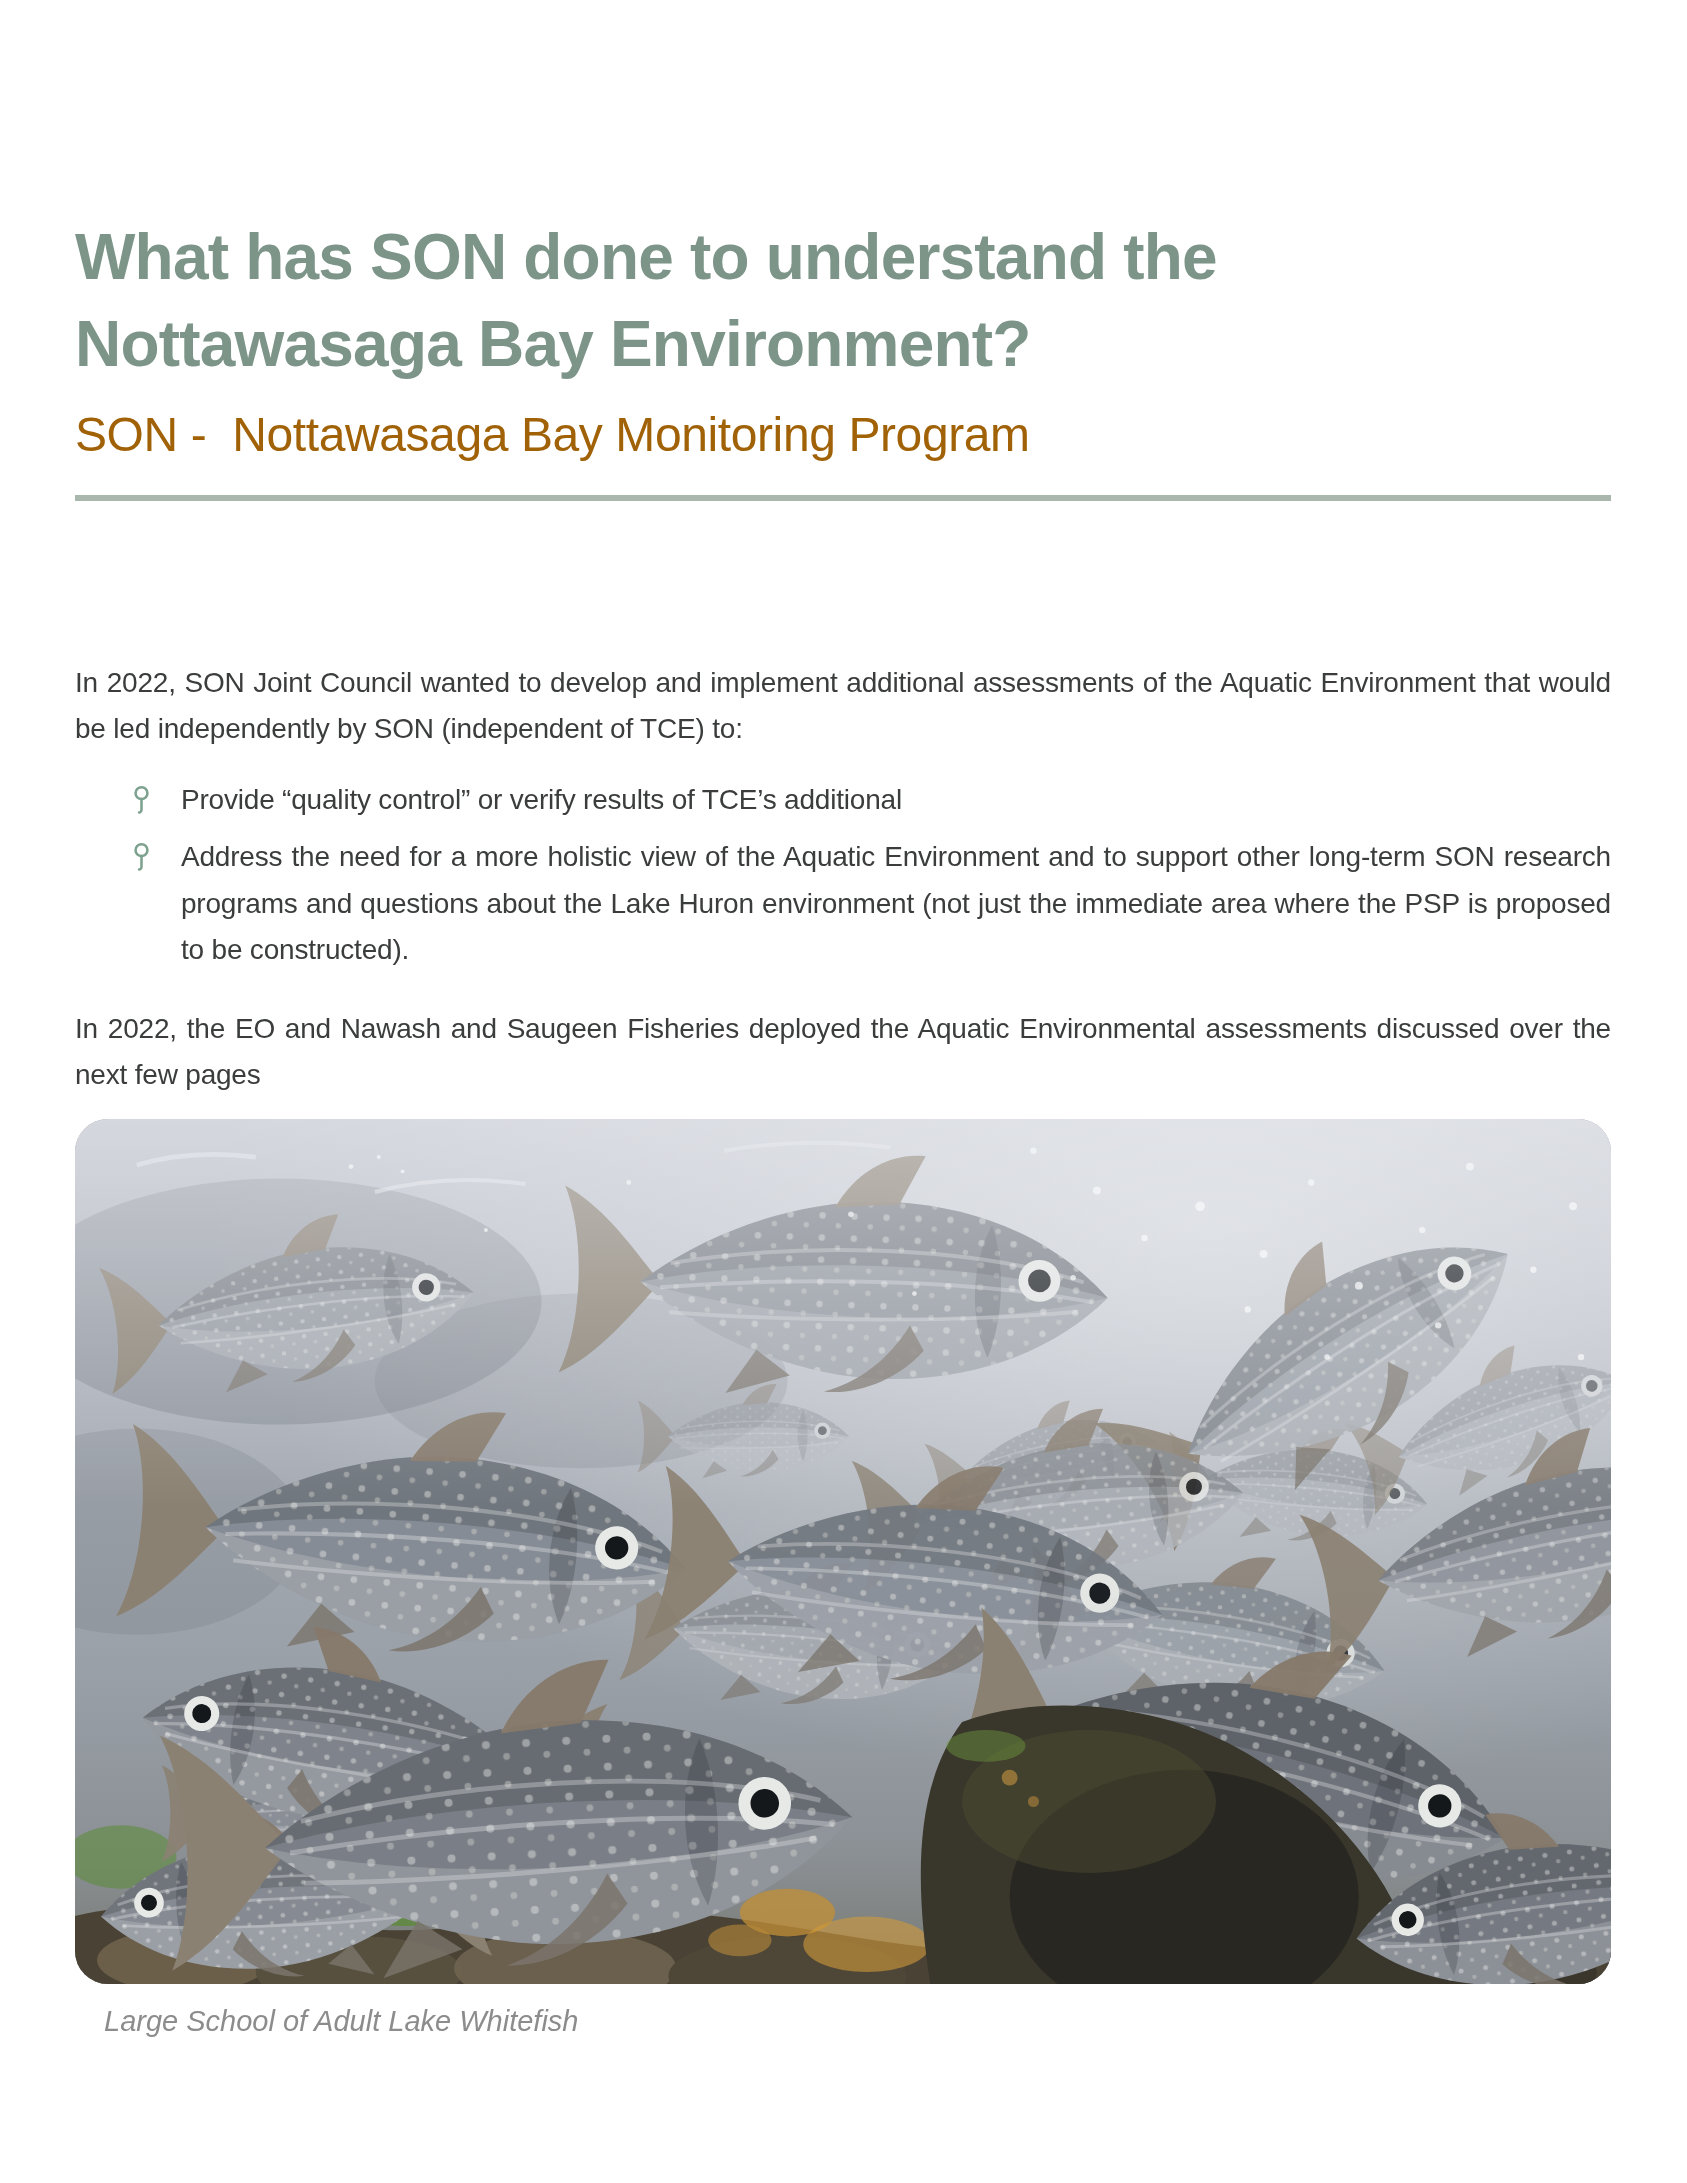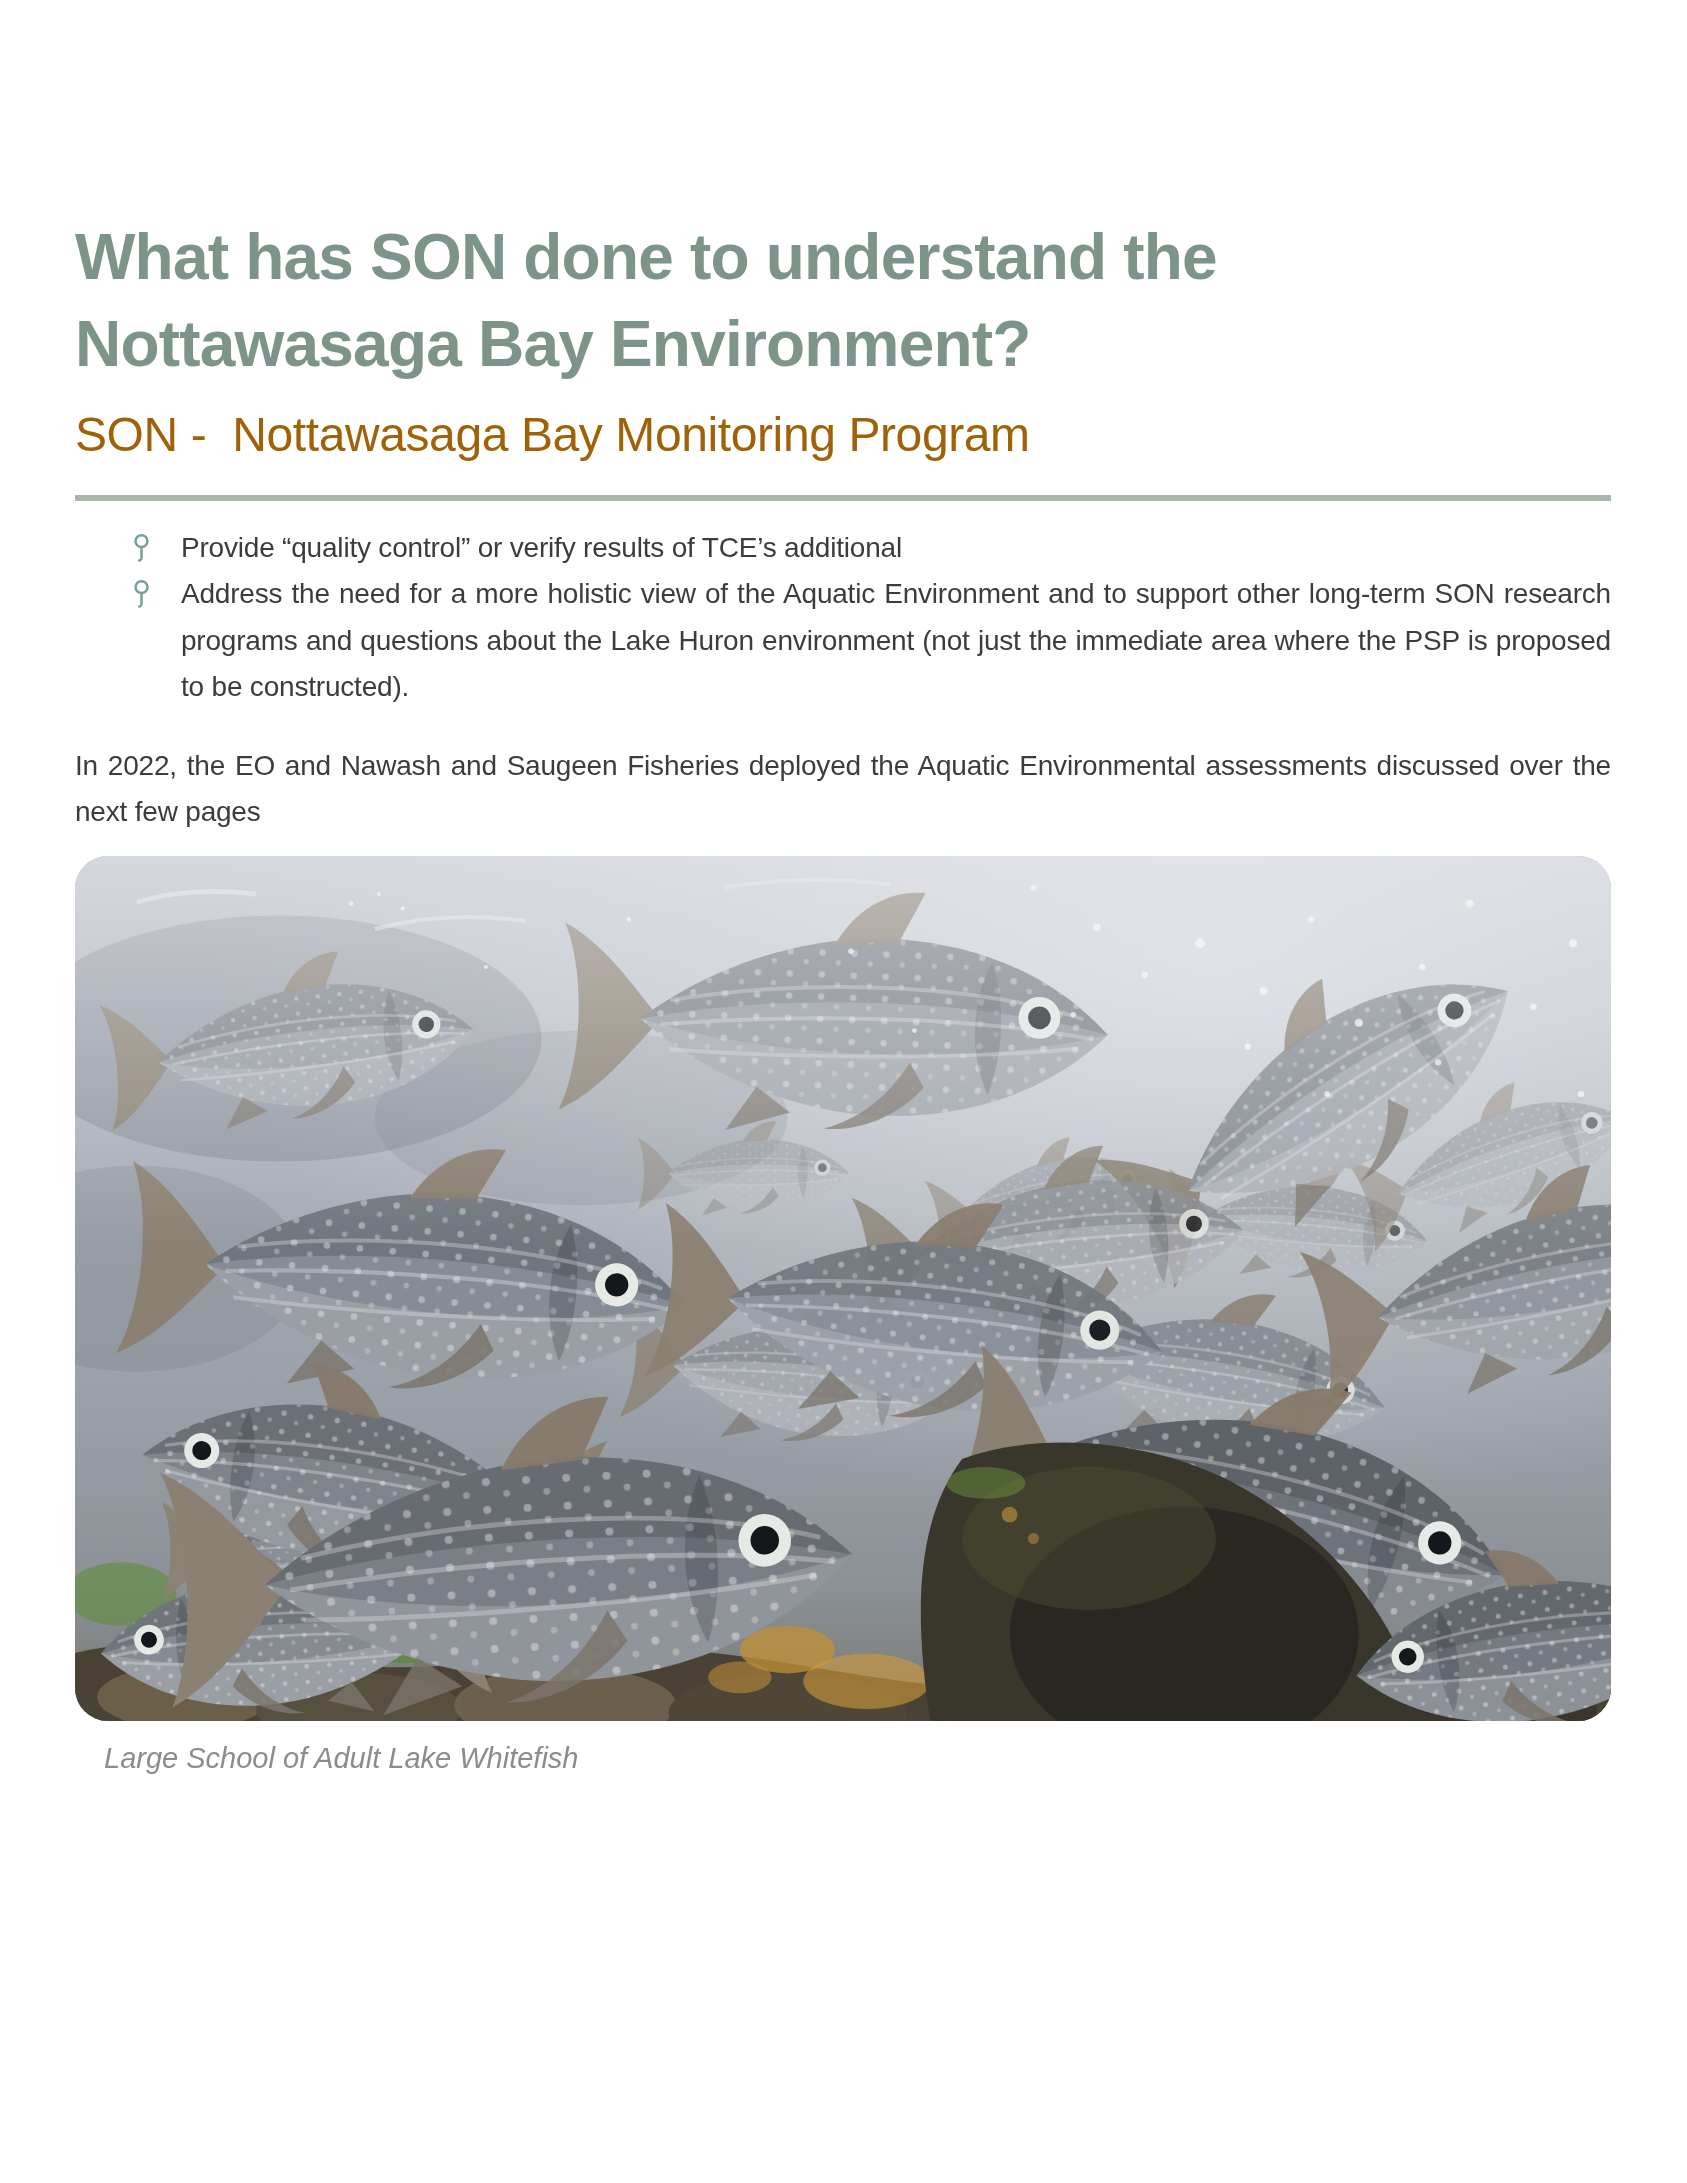--- a/index.html
+++ b/index.html
@@ -40,21 +40,21 @@
   ul.bullets{
     list-style:none;
     margin:24px 0 0 0;padding:0;
   }
   ul.bullets li{
     position:relative;
     padding-left:106px;
     font-size:28px;line-height:1.66;letter-spacing:-0.2px;
     color:#3b3d3c;text-align:justify;
   }
-  ul.bullets li + li{}
+  ul.bullets li + li{margin-top:11px;}
   .bullet-icon{
     position:absolute;left:57px;top:8px;width:19px;height:29px;
   }
   figure.photo-figure{margin:20.6px 0 0 0;padding:0;}
   .photo-frame{
     width:1536px;height:865px;border-radius:33px;overflow:hidden;
     background:#9aa0a8;
   }
   .photo-frame svg{display:block;width:100%;height:100%;overflow:hidden;}
   figcaption{
@@ -68,20 +68,21 @@
 
 <div class="page">
   <div class="content">
 
     <h1 class="title">What has SON done to understand the Nottawasaga Bay Environment?</h1>
 
     <div class="subtitle">SON -  Nottawasaga Bay Monitoring Program</div>
 
     <hr class="divider">
 
+    <p class="body intro">In 2022, SON Joint Council wanted to develop and implement additional assessments of the Aquatic Environment that would be led independently by SON (independent of TCE) to:</p>
 
     <ul class="bullets">
       <li>
         <svg class="bullet-icon" viewBox="0 0 24 36" aria-hidden="true">
           <circle cx="12" cy="10" r="7.5" fill="none" stroke="#7ca18e" stroke-width="3.2"></circle>
           <path d="M12 17.5 L12 31 C12 33 10.5 34.5 9 34.5" fill="none" stroke="#7ca18e" stroke-width="3.2" stroke-linecap="round"></path>
         </svg>
         <span>Provide “quality control” or verify results of TCE’s additional</span>
       </li>
       <li>

